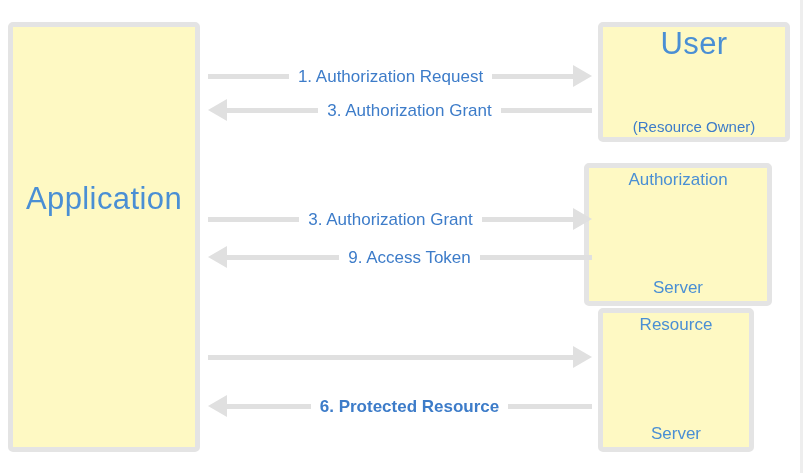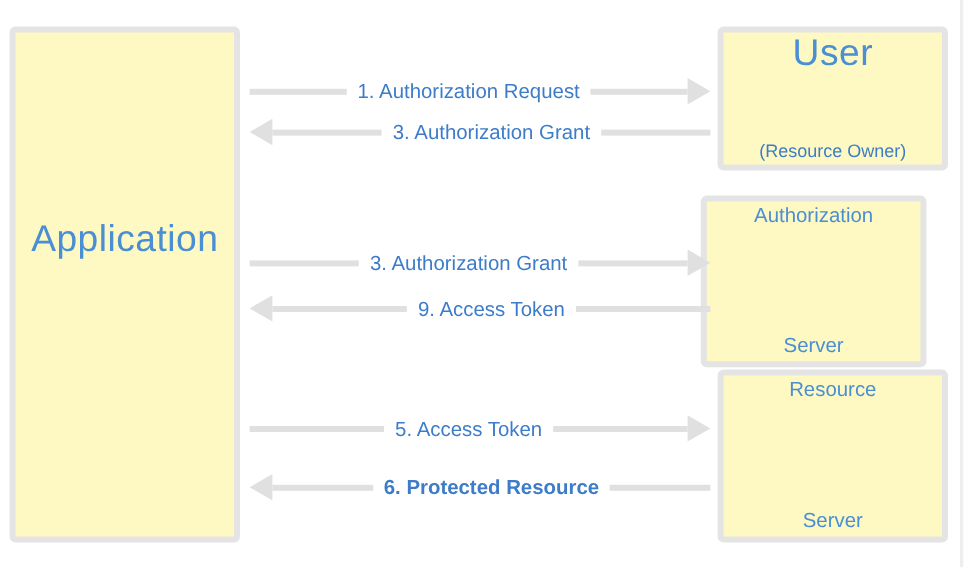--- a/index.html
+++ b/index.html
@@ -59,21 +59,21 @@
   }
   .node-auth-server {
     left: 584px;
     top: 163px;
     width: 188px;
     height: 143px;
   }
   .node-resource-server {
     left: 598px;
     top: 308px;
-    width: 192px;
+    width: 156px;
     height: 144px;
   }
 
   .node-title-lg {
     color: #4a8fd4;
     font-size: 31px;
     line-height: 1.08;
     font-weight: 400;
     letter-spacing: 0.4px;
   }
@@ -194,21 +194,20 @@
 
   <div class="flow flow-4">
     <div class="head head-left"></div>
     <div class="seg"></div>
     <div class="flow-label">9. Access Token</div>
     <div class="seg"></div>
   </div>
 
   <div class="flow flow-5">
     <div class="seg"></div>
-    <div class="flow-label">5. Access Token</div>
     <div class="seg"></div>
     <div class="head head-right"></div>
   </div>
 
   <div class="flow flow-6">
     <div class="head head-left"></div>
     <div class="seg"></div>
     <div class="flow-label">6. Protected Resource</div>
     <div class="seg"></div>
   </div>

